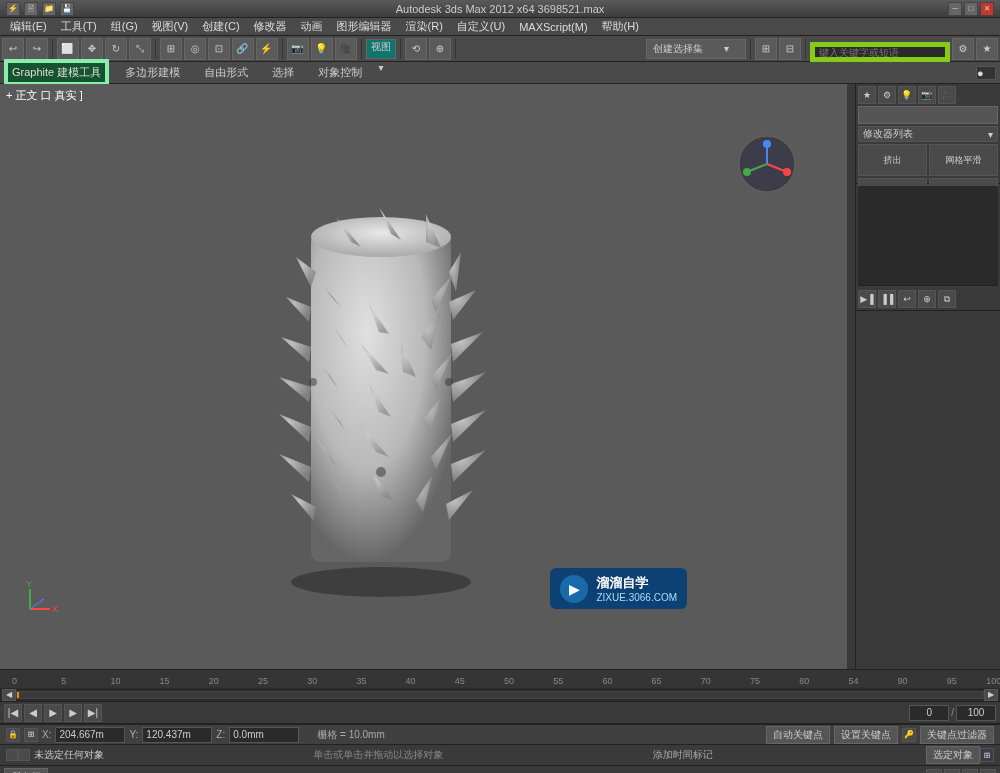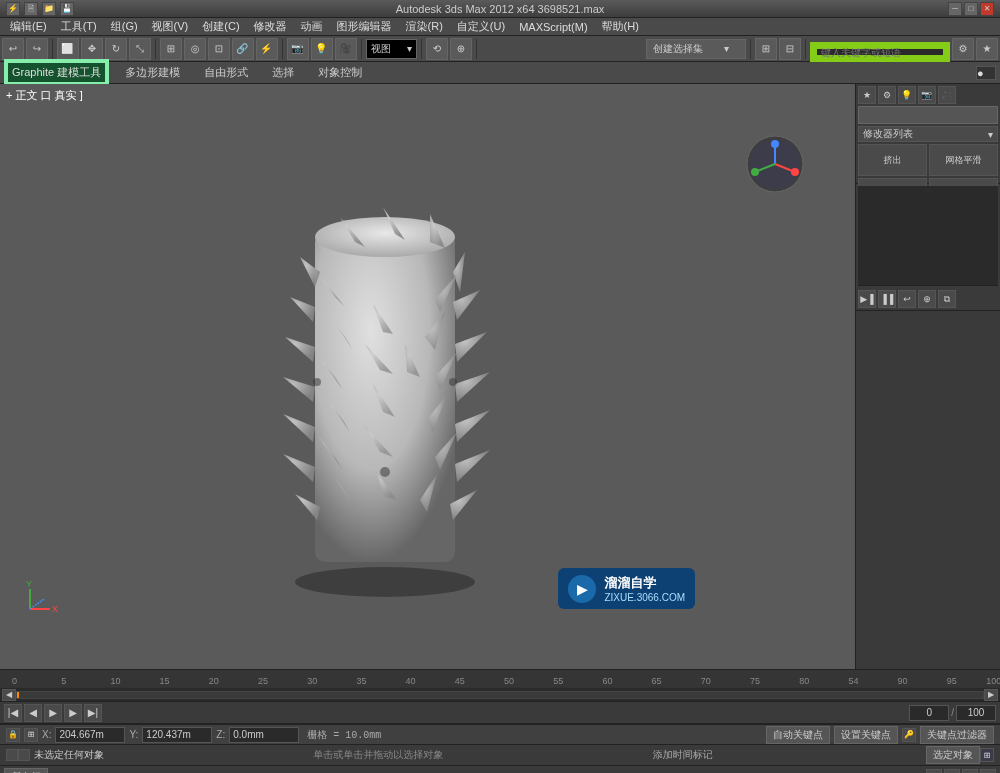--- a/index.html
+++ b/index.html
@@ -98,29 +98,30 @@
       flex-shrink: 0;
     }
     .tb-separator {
       width: 1px;
       height: 20px;
       background: #333;
       margin: 0 2px;
     }
     .tb-dropdown {
       height: 20px;
-      background: #000000;
+      background: #0f766e;
       border: 1px solid #666;
       display: flex;
       align-items: center;
       padding: 0 4px;
-      gap: 16px;
-      cursor: pointer;
-      color: #ccc;
-      font-size: 10px;
+      gap: 8px;
+      cursor: pointer;
+      color: #ccc;
+      font-size: 10px;
+      flex-direction: column;
     }
 
     
     #graphite-bar {
       width: 100%;
       height: 22px;
       background: #4a4a4a;
       display: flex;
       align-items: center;
       padding: 0 4px;
@@ -146,20 +147,21 @@
       background: #333;
       border: 1px solid #555;
       margin-left: auto;
     }
 
     
     #main-area {
       display: flex;
       width: 100%;
       height: calc(773px - 18px - 18px - 26px - 22px - 18px - 22px - 42px - 22px);
+      gap: 8px;
     }
 
     
     #viewport {
       flex: 1;
       background: #5a5a5a;
       position: relative;
       overflow: hidden;
     }
     #viewport-label {
@@ -358,22 +360,21 @@
       height: 16px;
       background: #2a2a2a;
       border: 1px solid #555;
       color: #ccc;
       font-size: 10px;
       padding: 0 3px;
     }
     .grid-label {
       font-size: 10px;
       color: #aaa;
-      margin-left: 4px;
-      font-family: Liberation Mono, monospace;
+      margin-left: 14px;
     }
 
     
     #watermark {
       position: absolute;
       bottom: 60px;
       right: 160px;
       background: rgba(0, 60, 120, 0.85);
       border-radius: 6px;
       padding: 6px 10px;
@@ -486,21 +487,21 @@
   <div style="flex:1"></div>
 
   <div style="height:20px;background:#5a5a5a;border:1px solid #666;display:flex;align-items:center;padding:0 6px;gap:21px;font-size:10px;color:#ccc;cursor:pointer;min-width:100px;">
     <span>创建选择集</span>
     <span>▾</span>
   </div>
   <div class="tb-separator"></div>
   <div class="tb-btn">⊞</div>
   <div class="tb-btn">⊟</div>
   <div class="tb-separator"></div>
-  <div style="height:20px;background:#2a2a2a;border:7px solid #84cc16;flex:1;max-width:140px;display:flex;align-items:center;padding:0 4px;margin-top:7px;">
+  <div style="height:20px;background:#2a2a2a;border:5px solid #84cc16;flex:1;max-width:140px;display:flex;align-items:center;padding:0 4px;margin-top:7px;">
     <input style="background: transparent; border: none; color: rgb(204, 204, 204); font-size: 10px; width: 100%; outline: none;" placeholder="键入关键字或短语">
   </div>
   <div class="tb-btn">⚙</div>
   <div class="tb-btn">★</div>
 </div>
 
 <div id="graphite-bar">
   <div class="graphite-title">
     <span>Graphite 建模工具</span>
   </div>

